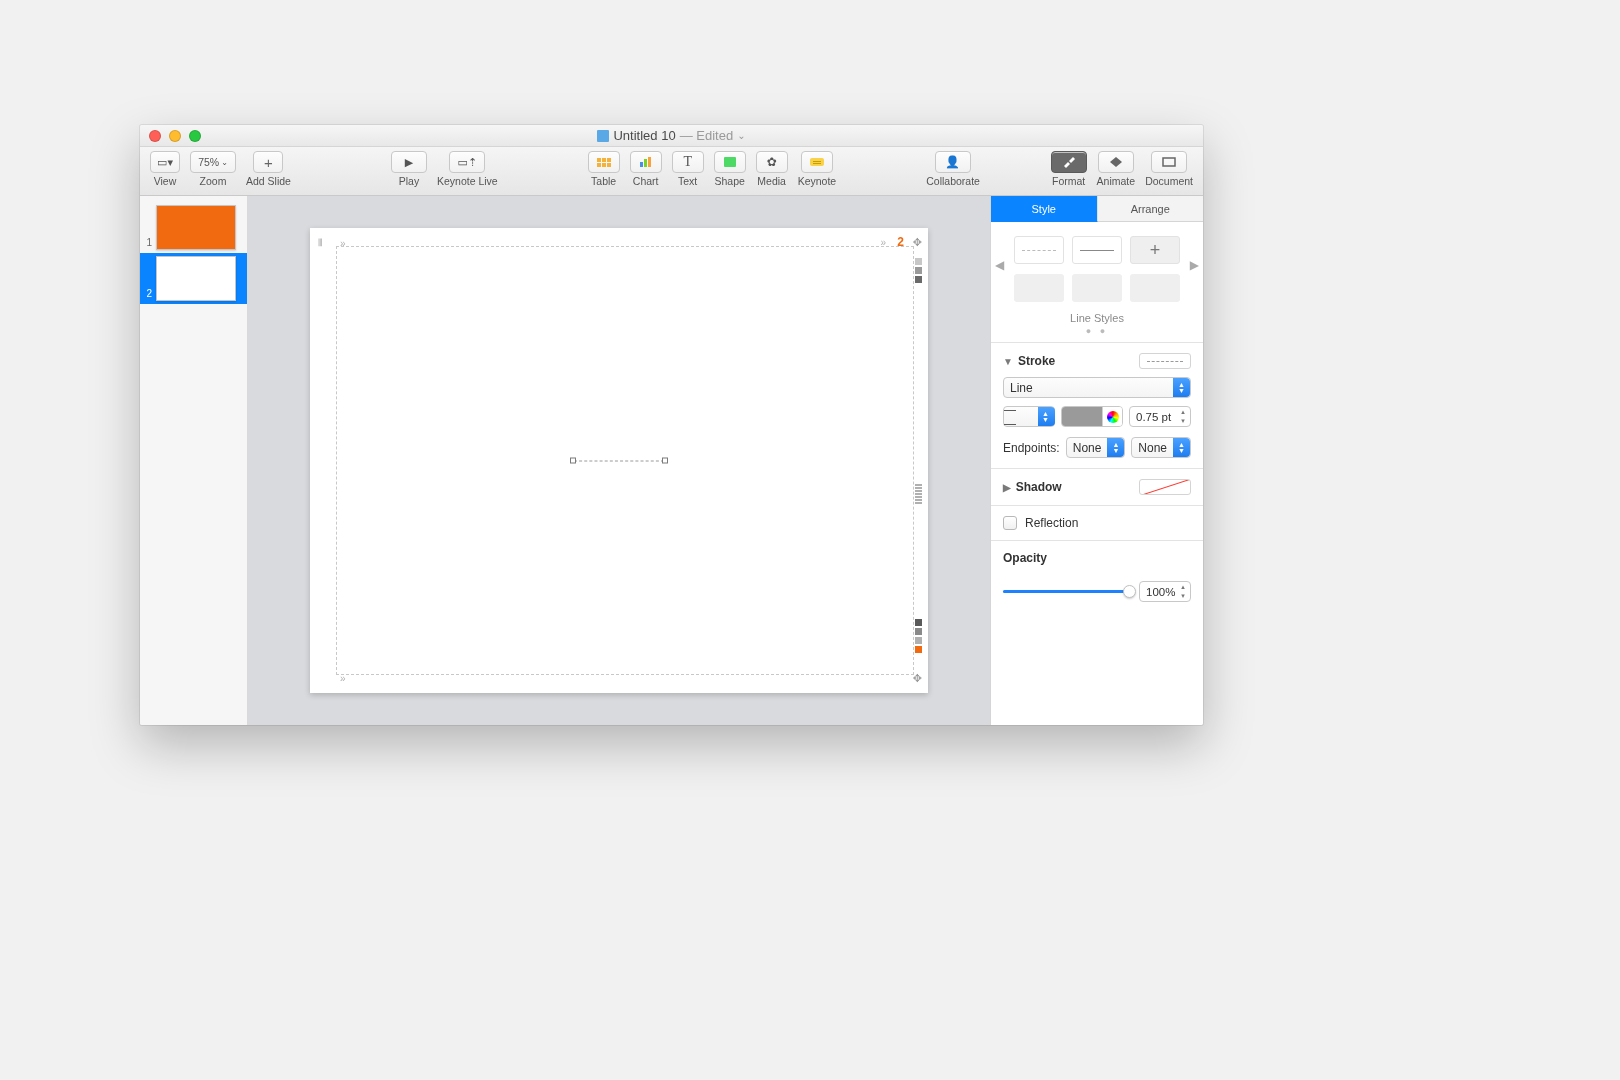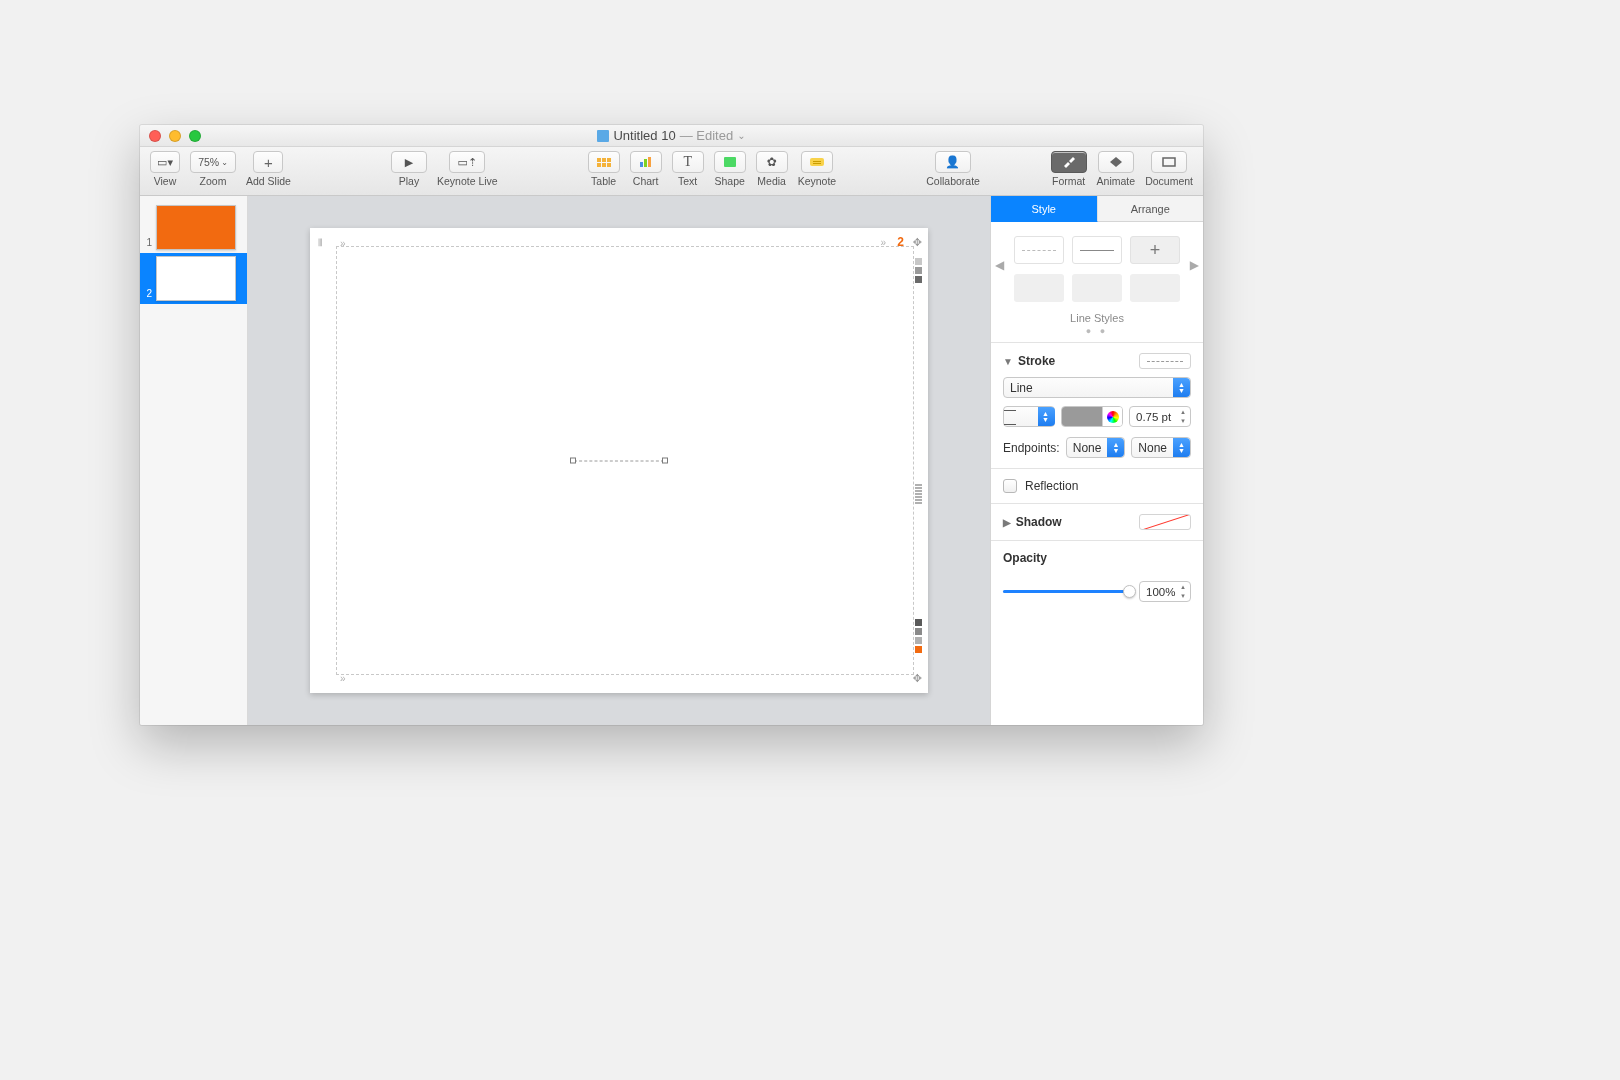--- a/index.html
+++ b/index.html
@@ -411,30 +411,30 @@
             <span>None</span>
             <span class="stepper-end">
                 <span>▲</span>
                 <span>▼</span>
               </span>
           </div>
         </div>
       </div>
 
       <div class="section">
+        <div class="sec-head">
+          <span><span class="tri">▶</span><span>Shadow</span></span>
+          <span class="shadow-well"></span>
+        </div>
+      </div>
+
+      <div class="section">
         <div class="checkbox-row">
           <div class="cb"></div>
           <span>Reflection</span>
-        </div>
-      </div>
-
-      <div class="section">
-        <div class="sec-head">
-          <span><span class="tri">▶</span><span>Shadow</span></span>
-          <span class="shadow-well"></span>
         </div>
       </div>
 
       <div class="section">
         <div style="font-weight:600">Opacity</div>
         <div class="opacity-row">
           <div class="slider">
             <div class="fill"></div>
             <div class="knob"></div>
           </div>

